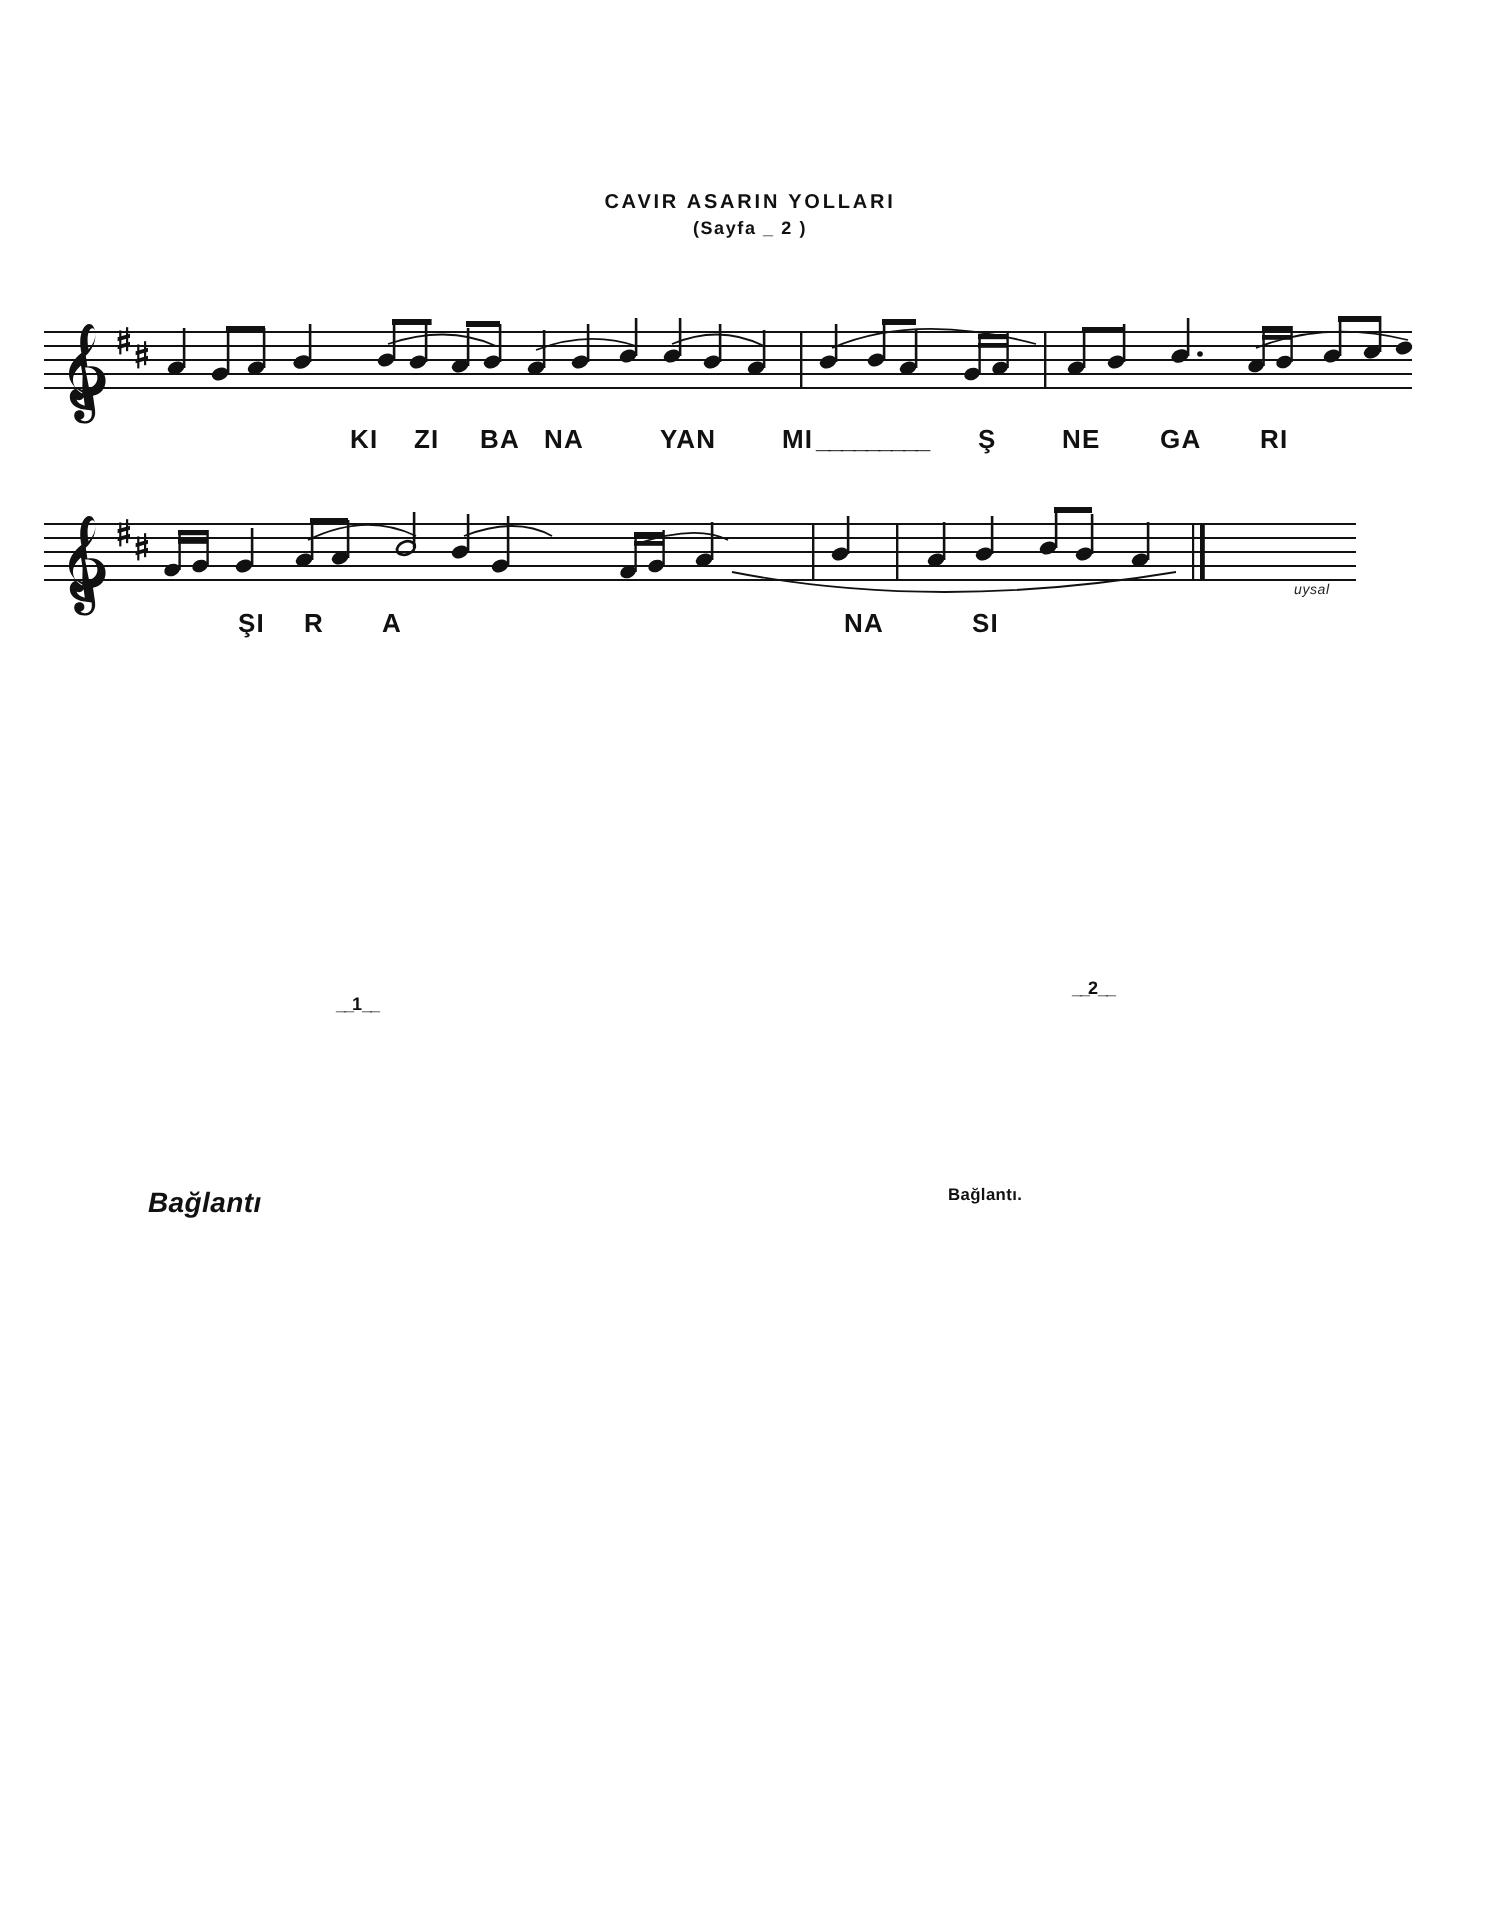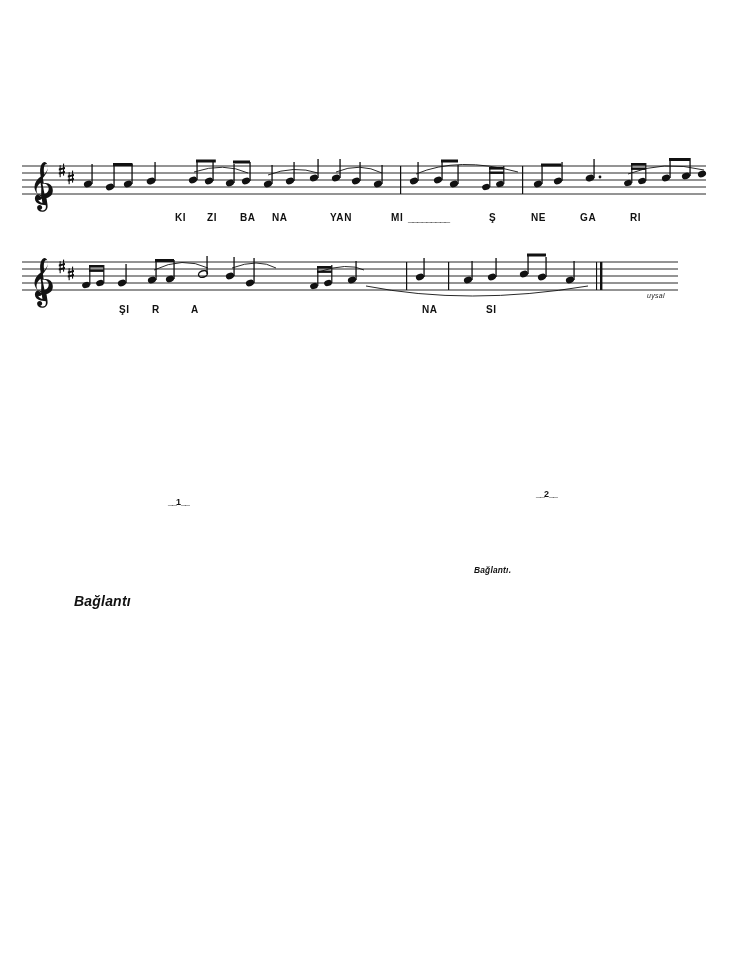--- a/index.html
+++ b/index.html
@@ -57,21 +57,21 @@
     display: block;
   }
 
   
   .syllable-row {
     position: absolute;
     height: 14px;
   }
   .syllable {
     position: absolute;
-    font-size: 10px;
+    font-size: 13px;
     font-weight: 700;
     letter-spacing: 0.6px;
     color: #111;
     white-space: nowrap;
   }
   #syllables-1 { top: 212px; left: 0; width: 750px; }
   #syllables-2 { top: 304px; left: 0; width: 750px; margin-left: 39px; }
 
   .uysal-mark {
     position: absolute;
@@ -132,35 +132,36 @@
     padding-left: 4px;
     font-size: 9.3px;
     font-weight: 700;
     line-height: 11.6px;
     letter-spacing: 0.35px;
     color: #111;
   }
 
   .refrain-label-2 {
     position: absolute;
-    top: 565px;
+    top: 592px;
     left: 474px;
     font-size: 8.4px;
     font-weight: 700;
-    font-style: italic;
     letter-spacing: 0.2px;
     color: #111;
   }
 </style>
 </head>
 <body>
 
 <div class="page">
 
   <div class="title-block">
+    <div class="title-main">CAVIR ASARIN YOLLARI</div>
+    <div class="title-sub">(Sayfa _ 2 )</div>
   </div>
 
   <div class="system" id="system-1">
     <svg class="staff-svg" width="700" height="70" viewBox="0 0 700 70" xmlns="http://www.w3.org/2000/svg">
       <g stroke="#111" stroke-width="0.9">
         <line x1="4" y1="18" x2="688" y2="18"></line>
         <line x1="4" y1="25" x2="688" y2="25"></line>
         <line x1="4" y1="32" x2="688" y2="32"></line>
         <line x1="4" y1="39" x2="688" y2="39"></line>
         <line x1="4" y1="46" x2="688" y2="46"></line>

